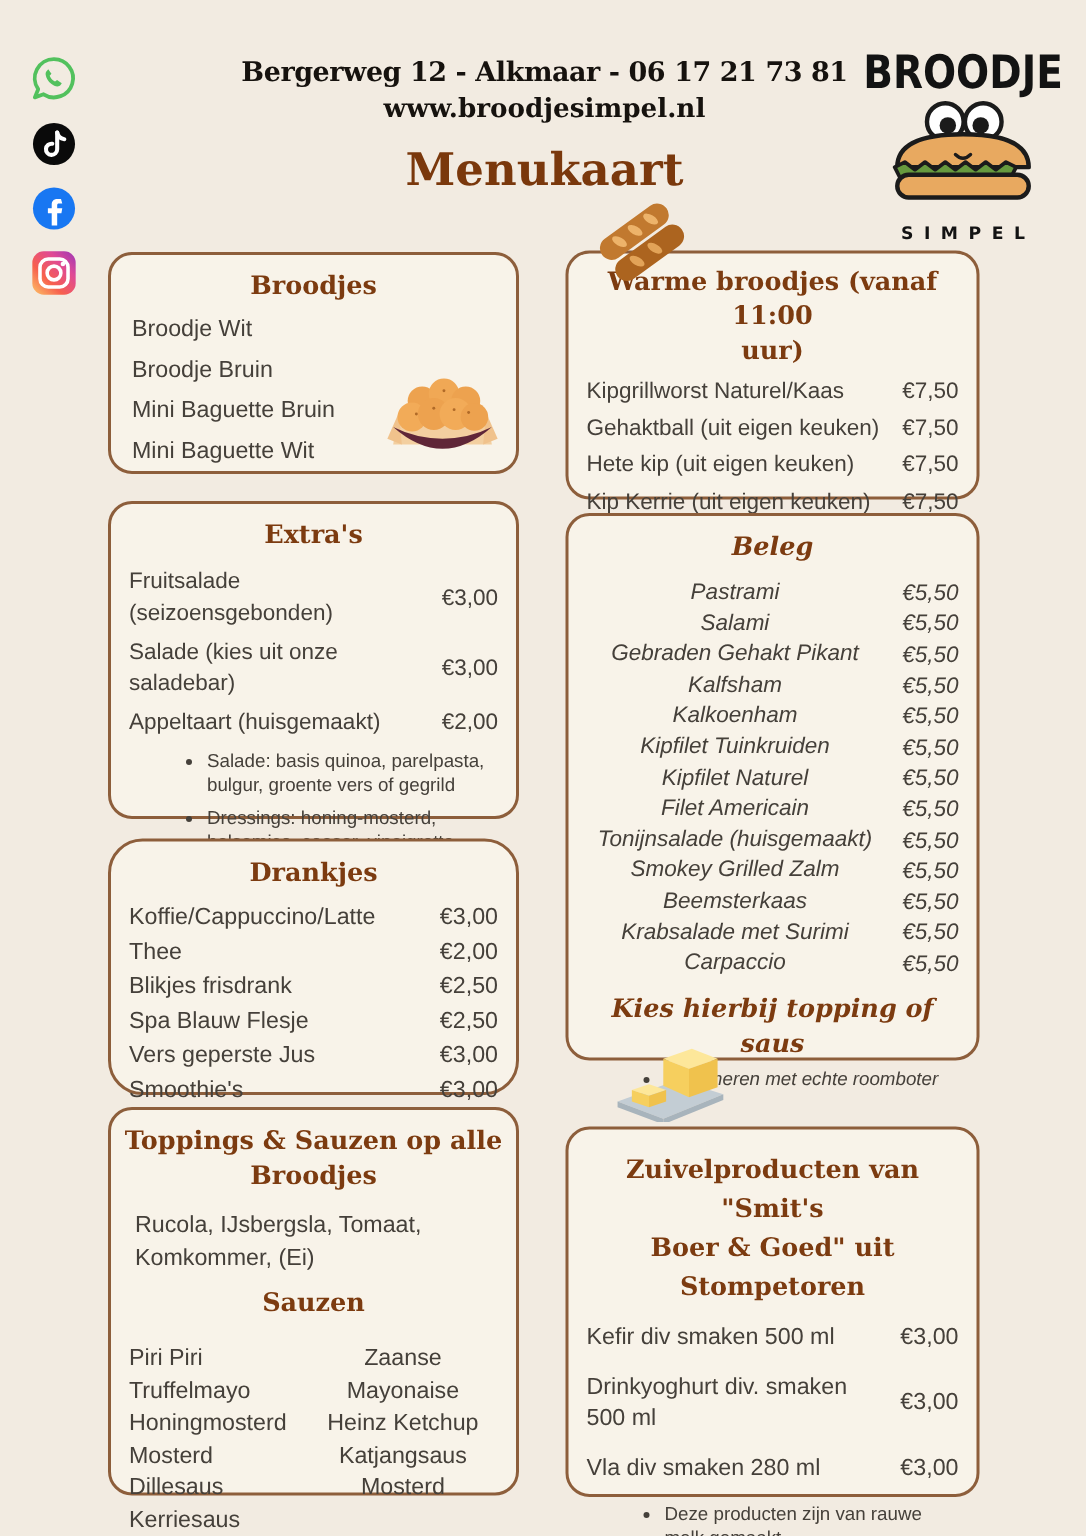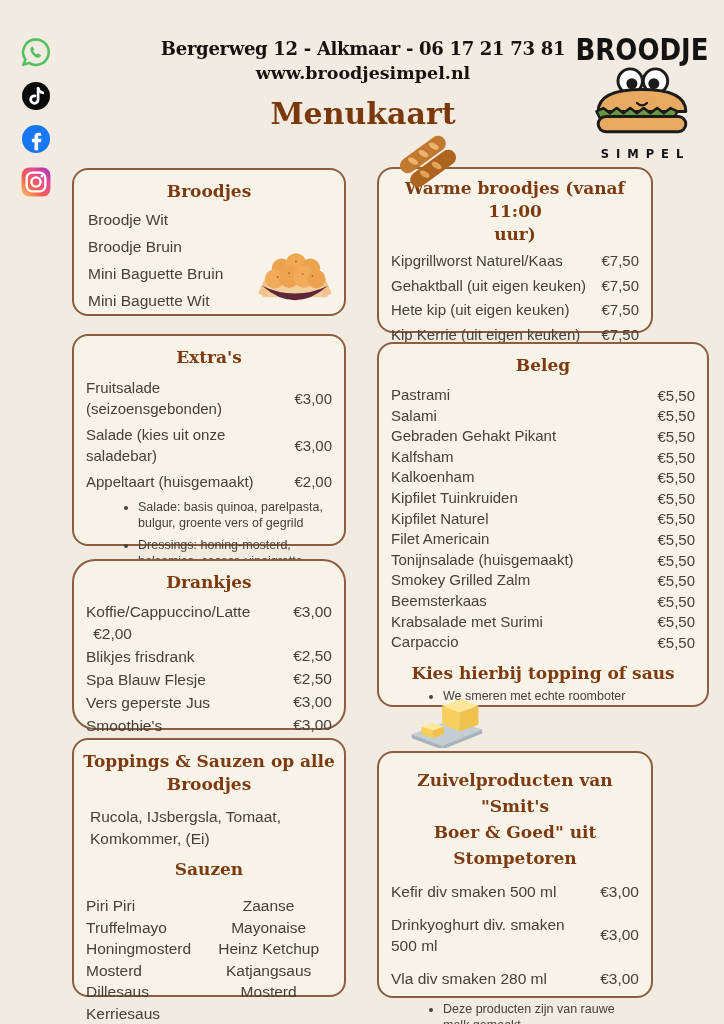--- a/index.html
+++ b/index.html
@@ -35,36 +35,36 @@
   }
   .panel h2, .panel h3 {
     font-family:"DejaVu Serif", serif; font-weight:bold; font-size:17px;
     color:#7c3b10; text-align:center; margin:10px 8px 8px; line-height:23px;
   }
   .box-broodjes { left:72px;  top:168px; width:274px; height:148px; }
   .box-extras   { left:72px;  top:334px; width:274px; height:212px; }
   .box-drankjes { left:72px;  top:559px; width:274px; height:171px;border-radius:23px; }
   .box-toppings { left:72px;  top:738px; width:274px; height:259px; }
   .box-warme    { left:377px; top:167px; width:276px; height:166px; }
-  .box-beleg    { left:377px; top:342px; width:332px; height:365px; }
+  .box-beleg    { left:377px; top:342px; width:276px; height:365px;font-style:italic; }
   .box-zuivel   { left:377px; top:751px; width:276px; height:247px; }
   
   .plain-list { list-style:none; margin:2px 0 0; padding:0 14px; font-size:15.5px; }
   .plain-list li { margin-bottom:9px; }
   .rows { padding:0 12px; }
   .row { display:flex; align-items:center; font-size:15px; }
   .row .item-name { flex:1; line-height:19.5px; padding-right:4px; }
   .row .item-price { width:46px; text-align:right; }
   .box-warme h2 { margin:8px 8px 5px; }
   .box-warme .row { margin-bottom:5px; }
   .box-extras .row { margin-bottom:5px; font-size:15px; }
   .box-extras .row .item-name { line-height:21px; }
   .box-drankjes .row { margin-bottom:3.5px; font-size:15.5px; }
   .box-beleg .row { margin-bottom:0; font-size:15px; }
-  .box-beleg .row .item-name { line-height:20.6px; }
+  .box-beleg .row .item-name { line-height:20.6px;text-align:center; }
   .box-beleg h3 { margin:9px 8px 2px; }
   .box-zuivel h2 { margin:14px 8px 10px; line-height:26px; }
   .box-zuivel .row { margin-bottom:12px; font-size:15.5px; }
   .box-zuivel .row .item-name { line-height:21px; }
   .notes { list-style:disc; margin:7px 0 0; padding:0 12px 0 64px;
            font-size:12.5px; line-height:16px; }
   .notes li { margin-bottom:6px; }
   .box-beleg .notes { margin-top:3px; }
   .toppings-line { padding:2px 16px 0; font-size:15.5px; line-height:22px; }
   .box-toppings h3 { margin:8px 8px 6px; }
@@ -334,20 +334,21 @@
   <section class="panel box-drankjes">
     <h2>Drankjes</h2>
     <div class="rows">
 
         <div class="row">
           <span class="item-name">Koffie/Cappuccino/Latte</span>
           <span class="item-price">€3,00</span>
         </div>
 
         <div class="row">
+          <span class="item-name">Thee</span>
           <span class="item-price">€2,00</span>
         </div>
 
         <div class="row">
           <span class="item-name">Blikjes frisdrank</span>
           <span class="item-price">€2,50</span>
         </div>
 
         <div class="row">
           <span class="item-name">Spa Blauw Flesje</span>

